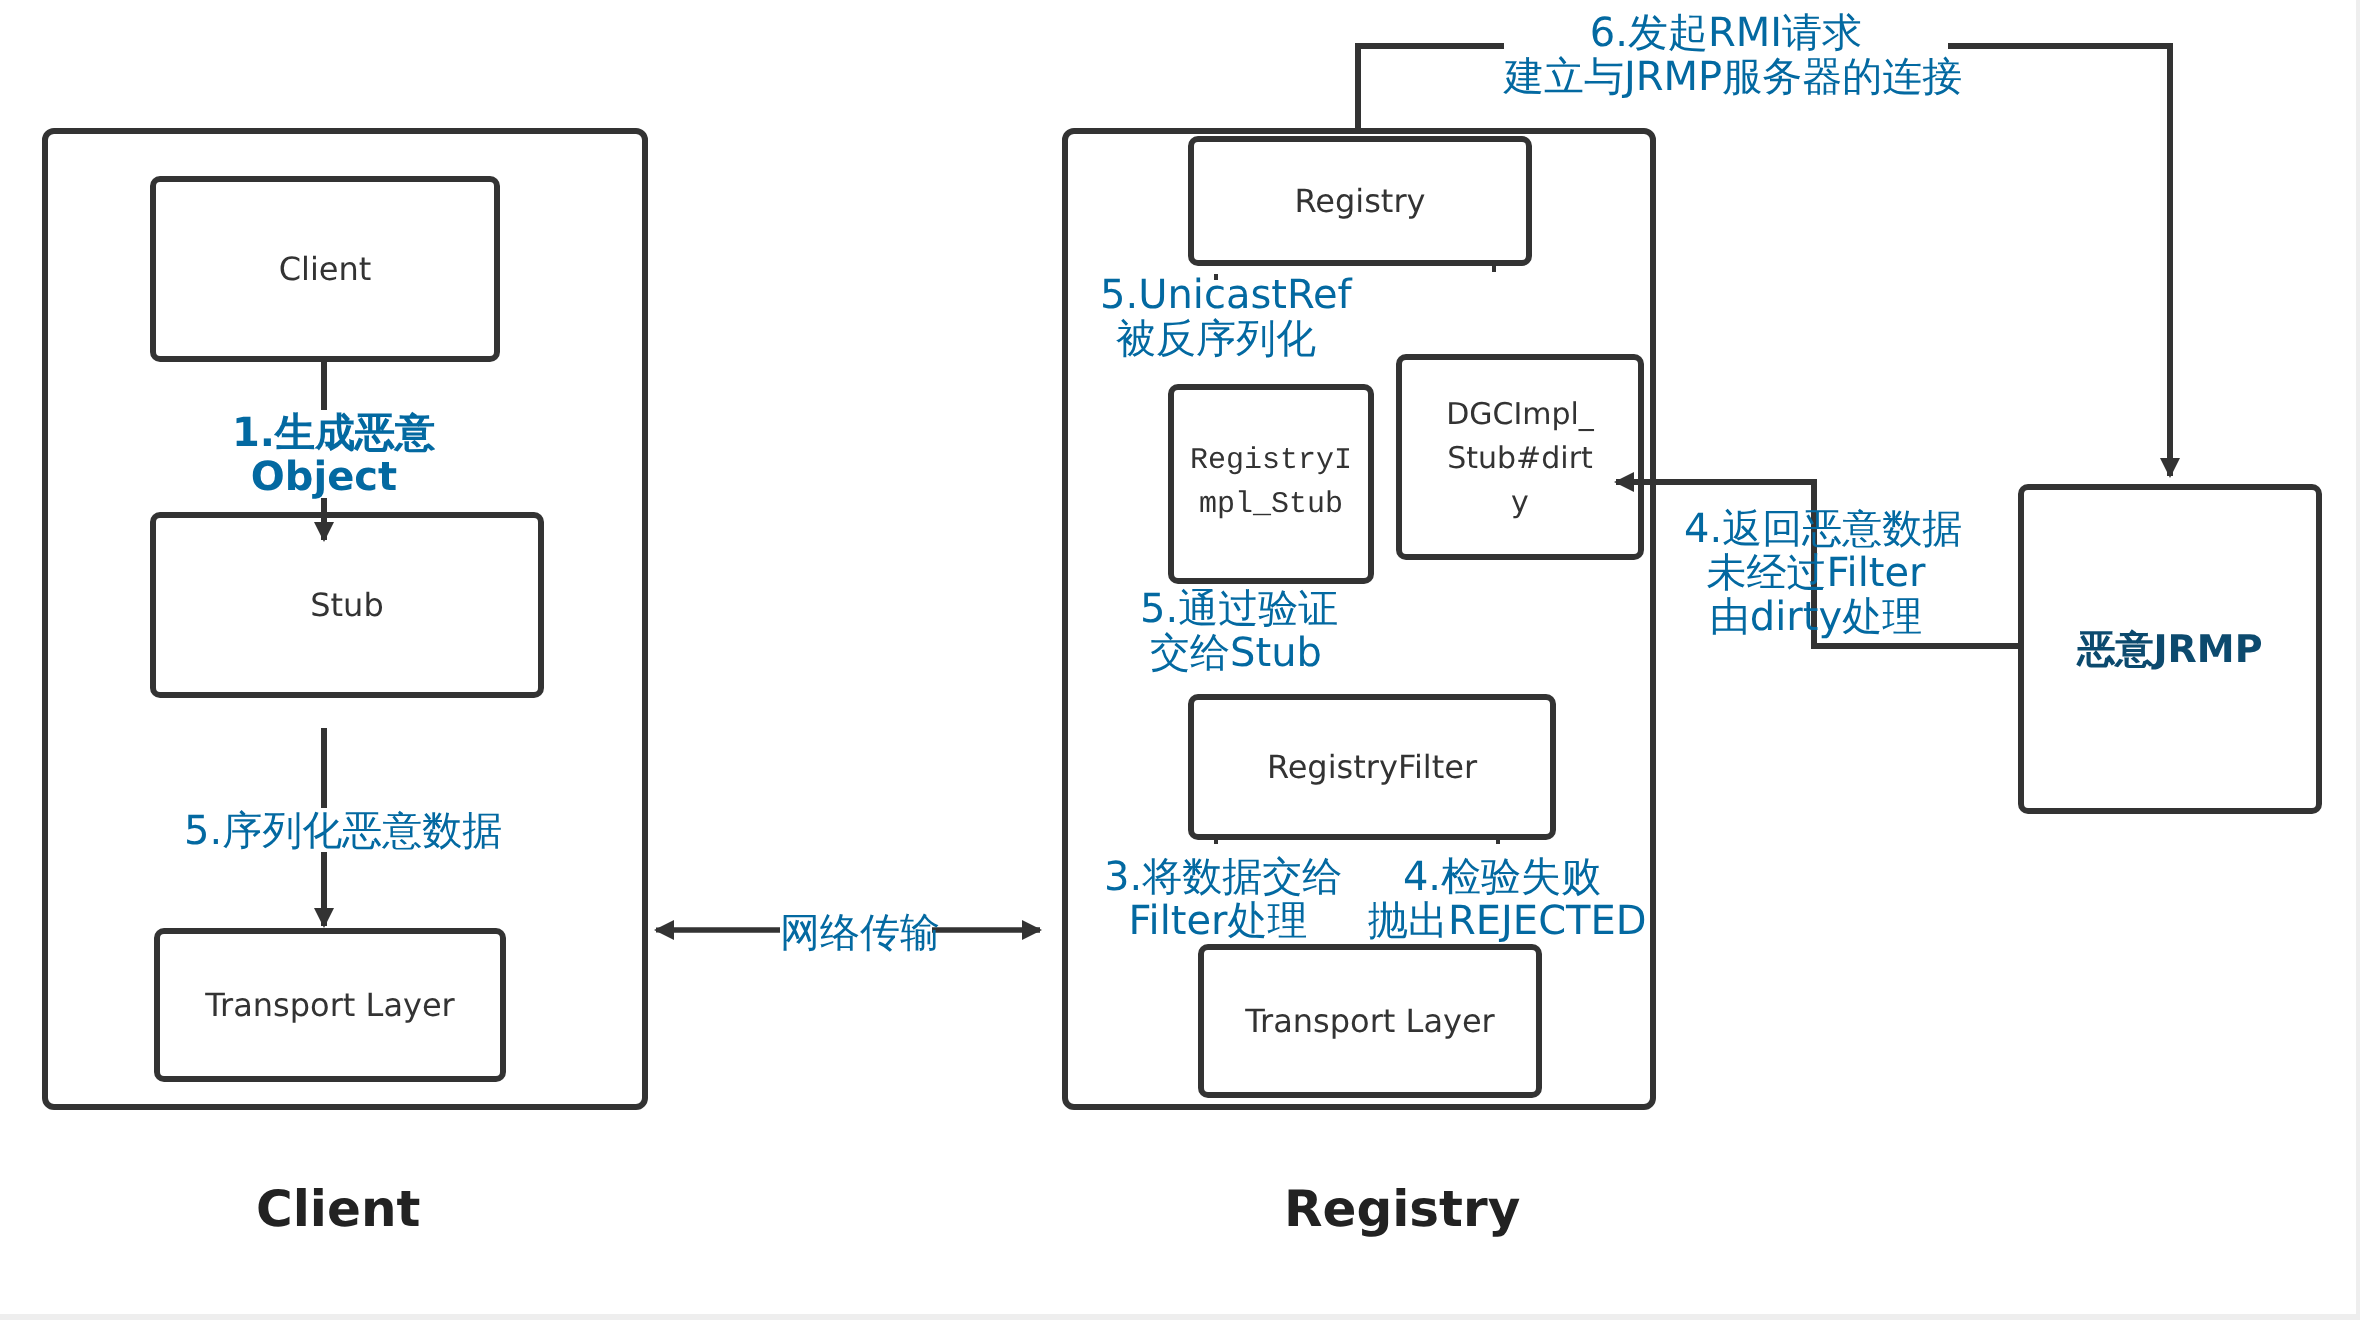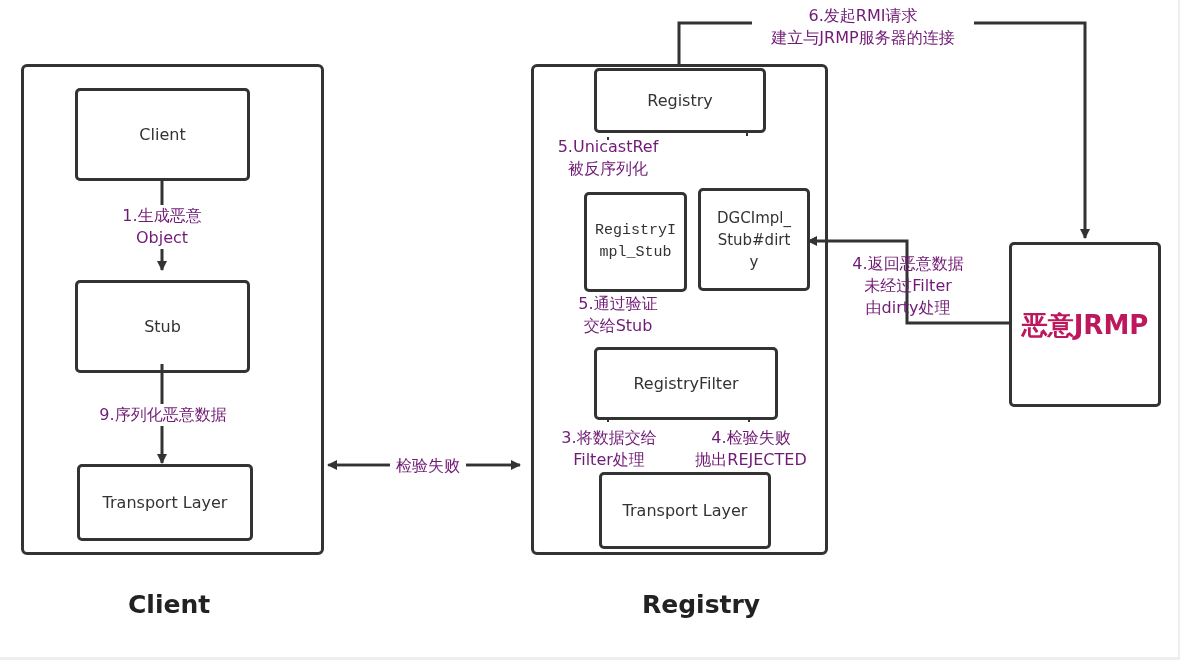--- a/index.html
+++ b/index.html
@@ -6,25 +6,25 @@
   body { width: 1180px; height: 660px; position: relative; overflow: hidden;
          font-family: "DejaVu Sans", "Liberation Sans", sans-serif; color: #2b2b2b; }
   .frame { position: absolute; left: 0; top: 0; width: 1178px; height: 657px;
            border-right: 2px solid #eeeeee; border-bottom: 3px solid #eeeeee; }
   svg.lines { position: absolute; left: 0; top: 0; width: 1180px; height: 660px; }
   .box { position: absolute; box-sizing: border-box; border: 3px solid #333333;
          border-radius: 5px; background: transparent;
          display: flex; align-items: center; justify-content: center; text-align: center;
          font-size: 16px; line-height: 22px; color: #333333; }
   .outer { border-radius: 6px; }
-  .lbl { position: absolute; font-size: 16px; line-height: 22px; color: #701a75;
+  .lbl { position: absolute; font-size: 20px; line-height: 22px; color: #0369a1;
          text-align: center; background: #ffffff; white-space: nowrap; }
   .lbl span { display: block; }
   .title { position: absolute; font-size: 25px; font-weight: bold; color: #222222; }
-  .jrmp { font-size: 26px; font-weight: bold; color: #be185d; }
+  .jrmp { font-size: 19px; font-weight: bold; color: #0c4a6e; }
 </style>
 </head>
 <body>
 
 <div class="frame"></div>
 
 <svg class="lines" viewBox="0 0 1180 660">
   <defs>
     <marker id="ah" markerWidth="10" markerHeight="10" refX="9" refY="5" orient="auto" markerUnits="userSpaceOnUse">
       <path d="M0,0 L10,5 L0,10 z" fill="#333333"></path>
@@ -45,54 +45,54 @@
   <line x1="608" y1="137" x2="608" y2="140" stroke="#333" stroke-width="2"></line>
   <line x1="747" y1="132" x2="747" y2="136" stroke="#333" stroke-width="2"></line>
   <line x1="608" y1="418" x2="608" y2="422" stroke="#333" stroke-width="2"></line>
   <line x1="749" y1="418" x2="749" y2="422" stroke="#333" stroke-width="2"></line>
 </svg>
 
 <div class="box outer" style="left:21px; top:64px; width:303px; height:491px;"></div>
 <div class="box" style="left:75px; top:88px; width:175px; height:93px;">
   <span>Client</span>
 </div>
-<div class="box" style="left:75px; top:280px; width:175px; height:93px;">
+<div class="box" style="left:75px; top:256px; width:197px; height:93px;">
   <span>Stub</span>
 </div>
 <div class="box" style="left:77px; top:464px; width:176px; height:77px;">
   <span>Transport Layer</span>
 </div>
-<div class="lbl" style="left:116px; top:205px; width:92px;">
+<div class="lbl" style="left:116px; top:205px; width:92px;font-weight:bold;">
   <span>1.生成恶意</span>
   <span>Object</span>
 </div>
 <div class="lbl" style="left:92px; top:404px; width:142px;">
-  <span>9.序列化恶意数据</span>
+  <span>5.序列化恶意数据</span>
 </div>
 <div class="title" style="left:128px; top:590px;">Client</div>
 
-<div class="lbl" style="left:390px; top:455px; width:76px;">检验失败</div>
+<div class="lbl" style="left:390px; top:455px; width:76px;">网络传输</div>
 
 <div class="box outer" style="left:531px; top:64px; width:297px; height:491px;"></div>
 <div class="box" style="left:594px; top:68px; width:172px; height:65px;">
   <span>Registry</span>
 </div>
 <div class="lbl" style="left:550px; top:136px; width:116px; background:transparent;">
   <span>5.UnicastRef</span>
   <span>被反序列化</span>
 </div>
 <div class="lbl" style="left:690px; top:142px; width:166px; background:transparent;">
 </div>
 <div class="box" style="left:584px; top:192px; width:103px; height:100px; font-size:15px;font-family:Liberation Mono, monospace;">
   <div>
     <span style="display:block">RegistryI</span>
     <span style="display:block">mpl_Stub</span>
   </div>
 </div>
-<div class="box" style="left:698px; top:188px; width:112px; height:103px; font-size:15px;">
+<div class="box" style="left:698px; top:177px; width:124px; height:103px; font-size:15px;">
   <div>
     <span style="display:block">DGCImpl_</span>
     <span style="display:block">Stub#dirt</span>
     <span style="display:block">y</span>
   </div>
 </div>
 <div class="lbl" style="left:570px; top:293px; width:96px; background:transparent;">
   <span>5.通过验证</span>
   <span>交给Stub</span>
 </div>

